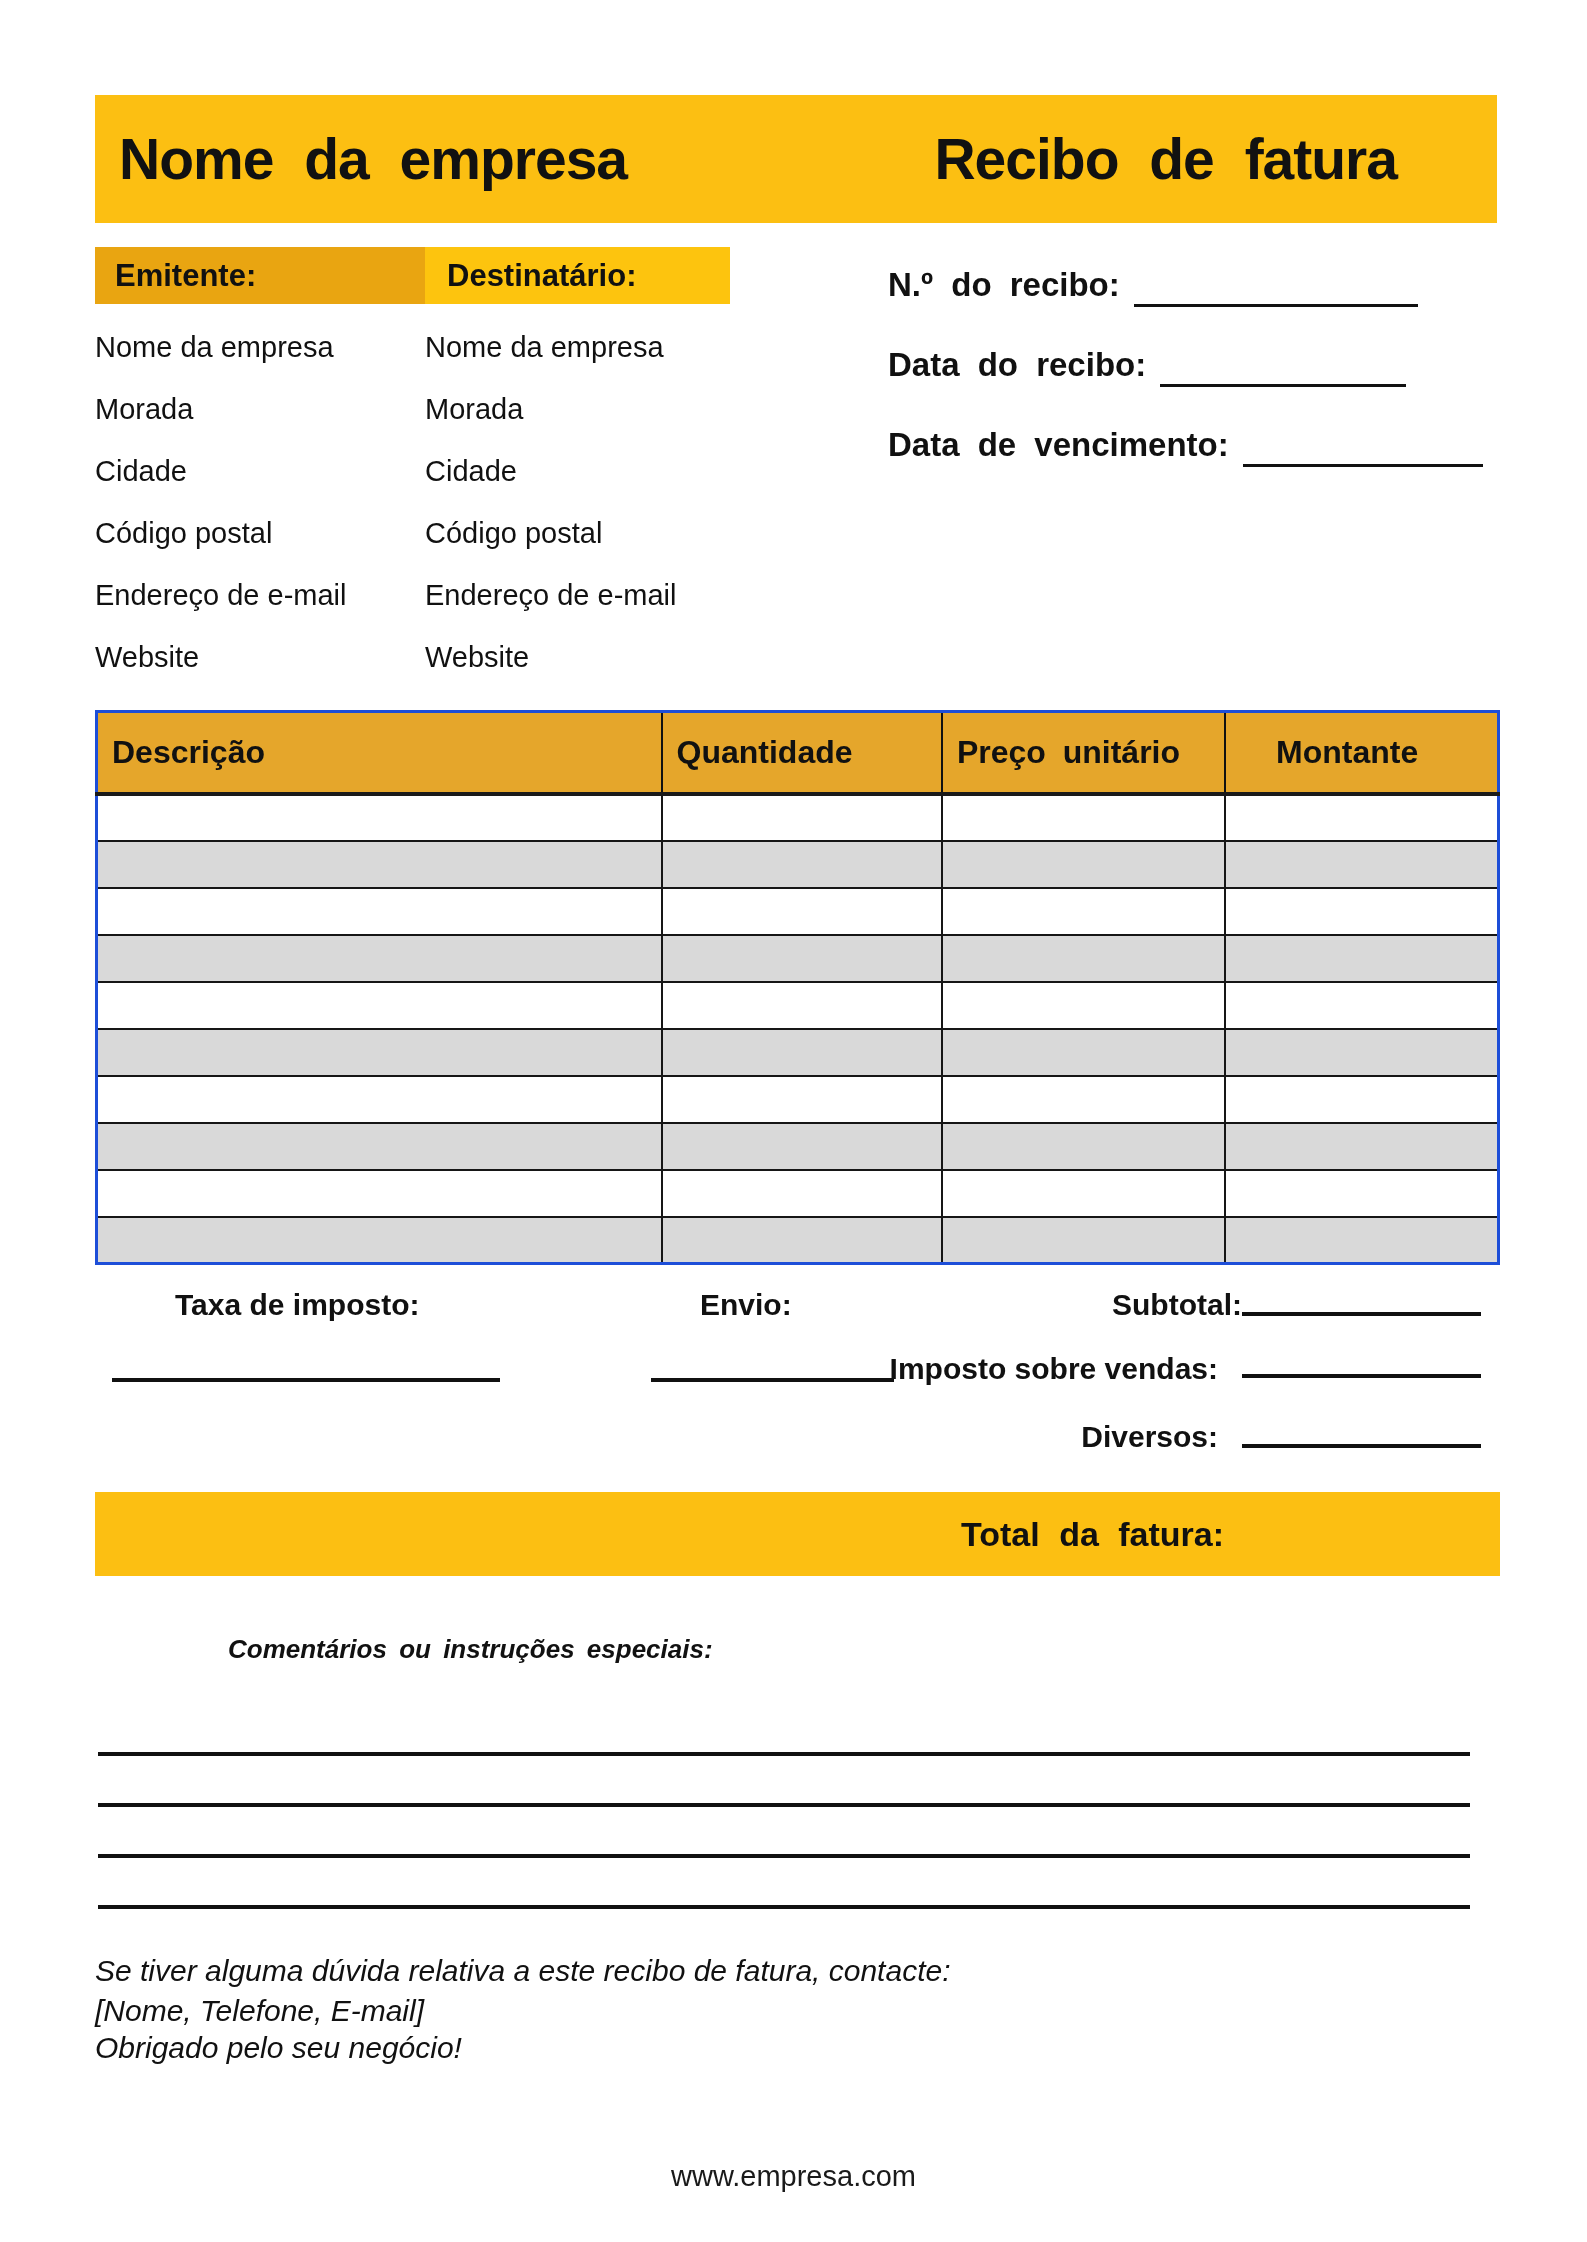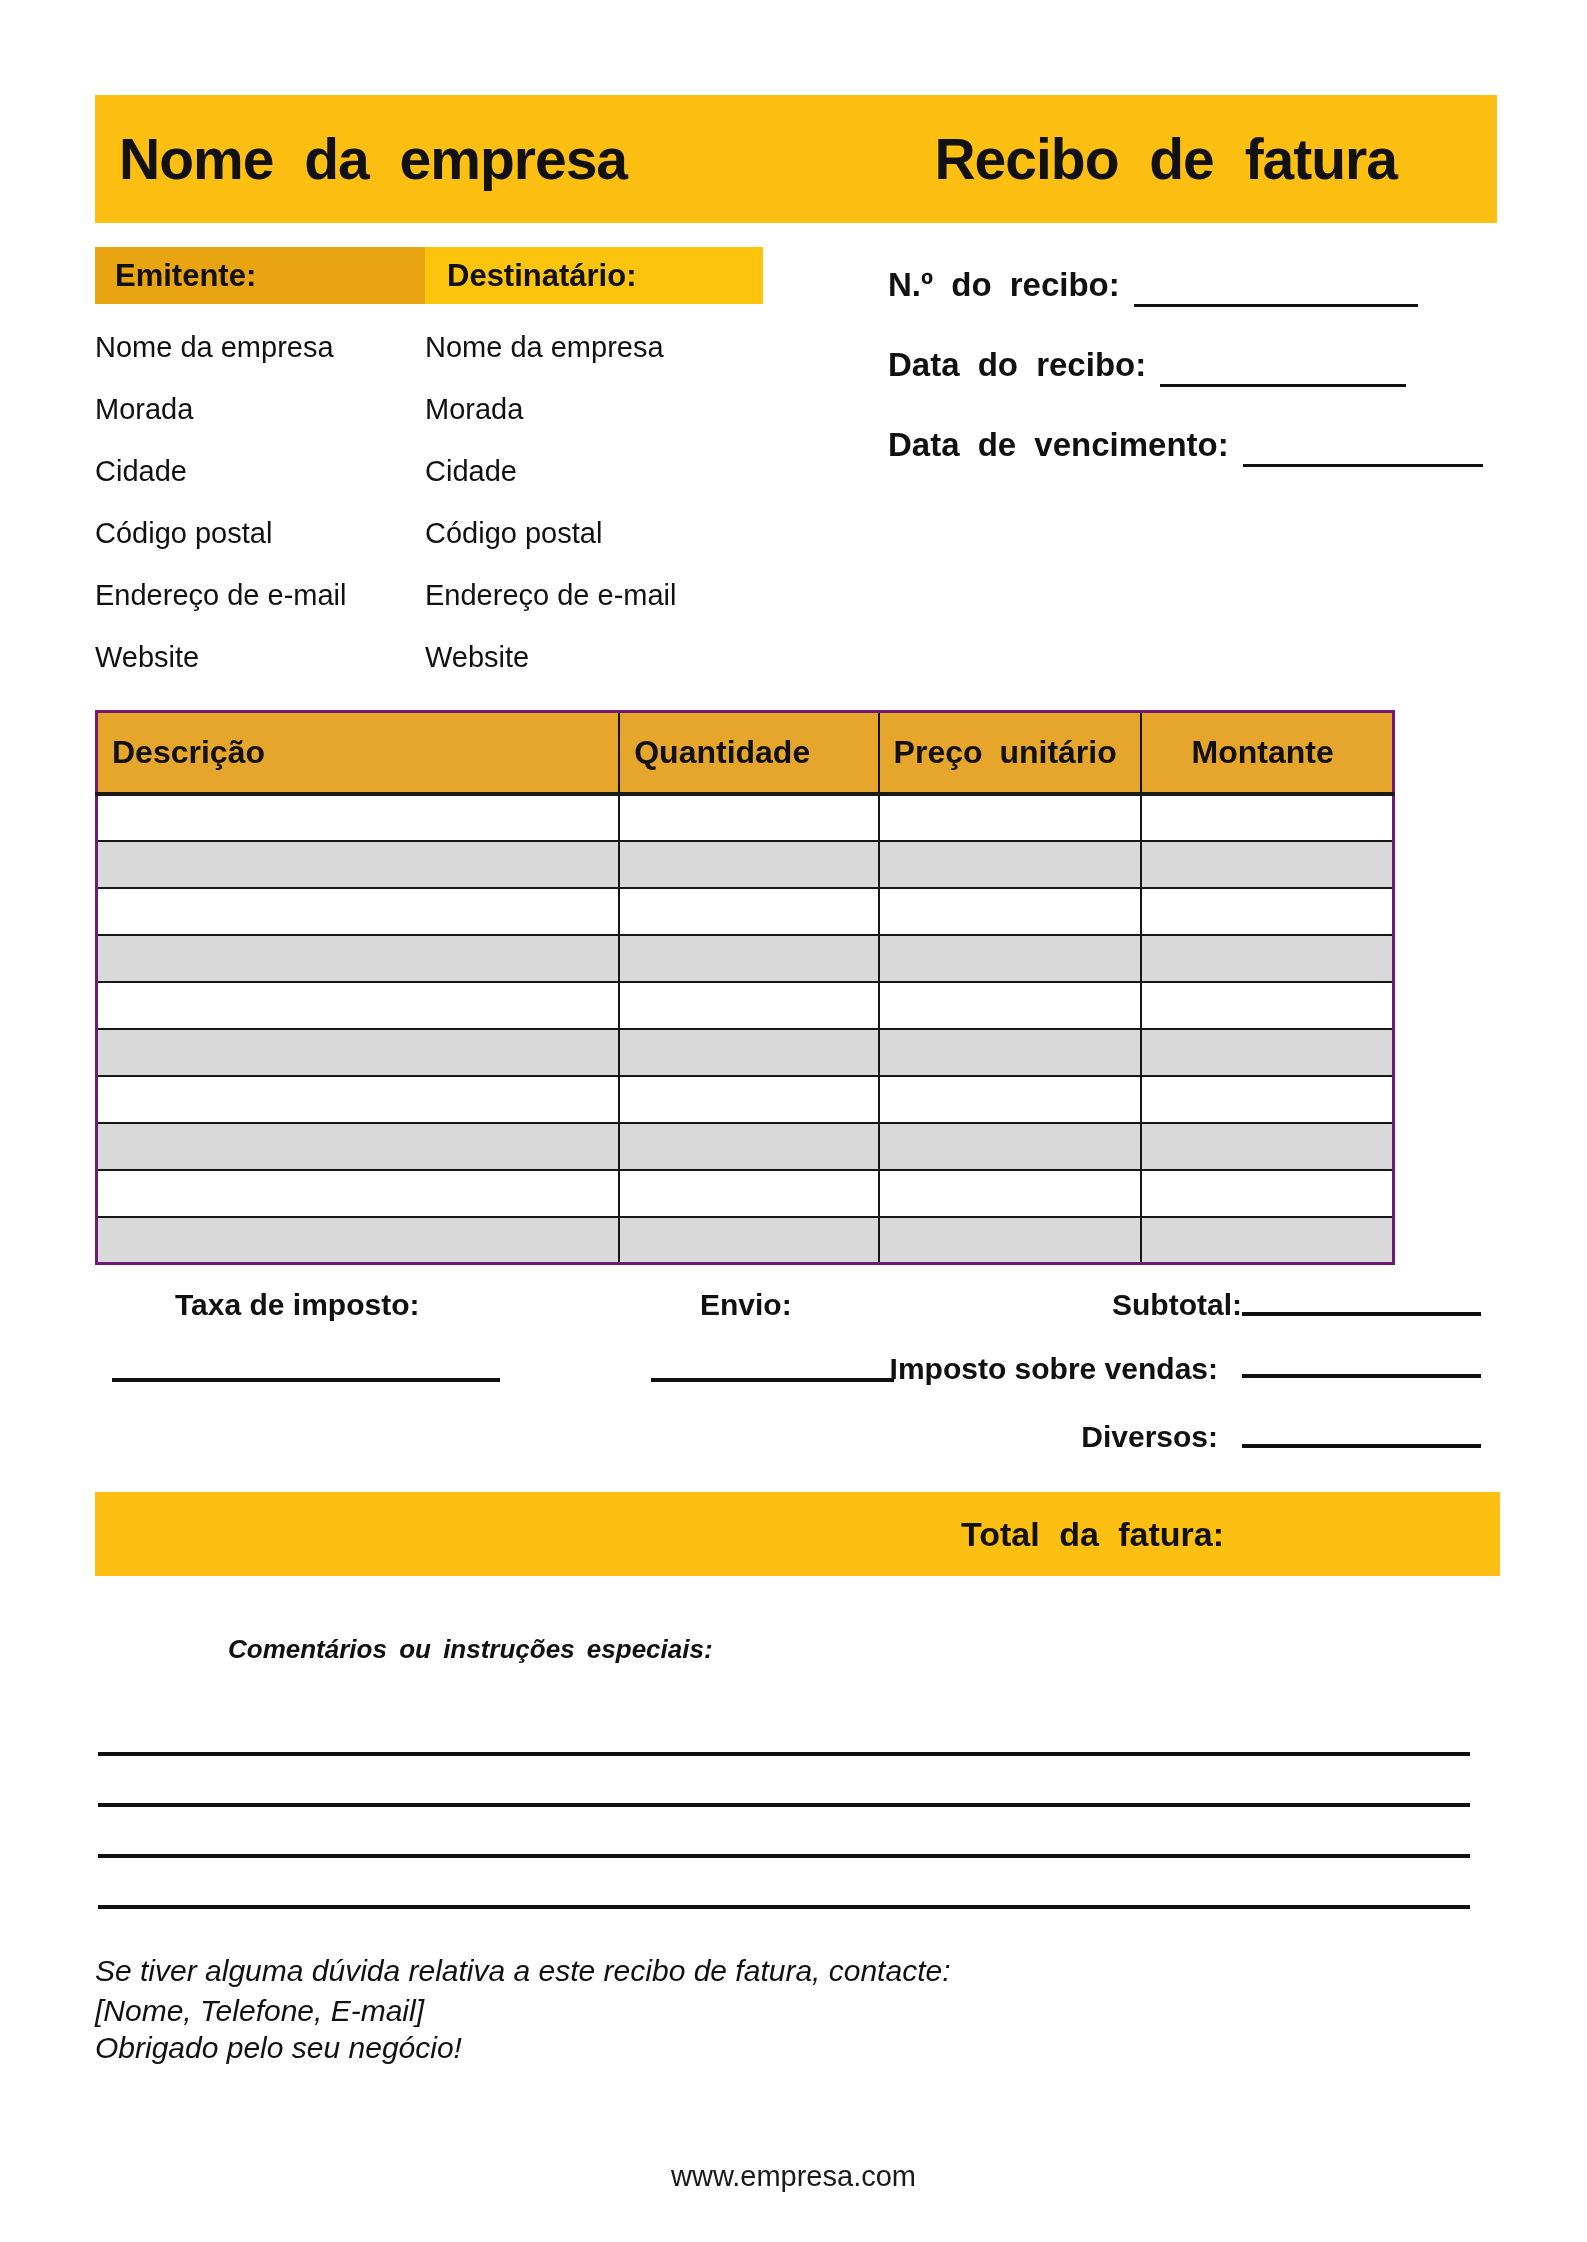--- a/index.html
+++ b/index.html
@@ -28,40 +28,40 @@
   }
   .banner-text{
     font-size:57px;font-weight:bold;word-spacing:16px;letter-spacing:-1px;
     white-space:nowrap;
   }
   
   .band-row{position:absolute;left:95px;top:247px;height:57px;display:flex;}
   .band{display:flex;align-items:center;box-sizing:border-box;
     font-size:31px;font-weight:bold;}
   .band-sender{width:330px;background:var(--sender_band_gold);padding-left:20px;}
-  .band-recipient{width:338px;background:var(--recipient_band_yellow);padding-left:22px;}
+  .band-recipient{width:305px;background:var(--recipient_band_yellow);padding-left:22px;}
   
   .party-columns{position:absolute;left:95px;top:332px;display:flex;}
   ul.party-list{list-style:none;margin:0;padding:0;box-sizing:border-box;}
   ul.party-list li{font-size:29px;line-height:30px;margin-bottom:32px;white-space:nowrap;}
   .party-list-sender{width:330px;padding-left:20px;}
   .party-list-recipient{padding-left:18px;}
   
   .meta-block{position:absolute;left:888px;top:266px;}
   .meta-row{display:flex;align-items:flex-start;height:46px;margin-bottom:34px;}
   .meta-label{font-size:33px;font-weight:bold;word-spacing:9px;white-space:nowrap;}
   .blank-underline{display:inline-block;border-bottom:3px solid var(--text_black);height:38px;}
   .meta-line-1{width:284px;margin-left:14px;}
   .meta-line-2{width:246px;margin-left:14px;}
   .meta-line-3{width:240px;margin-left:14px;}
   
   table.items{
-    position:absolute;left:95px;top:710px;width:1300px;
+    position:absolute;left:95px;top:710px;width:1405px;
     border-collapse:collapse;table-layout:fixed;
-    border:3px solid #701a75;
+    border:3px solid #1d4ed8;
   }
   table.items th{
     height:82px;background:var(--table_header_gold);
     font-size:32px;font-weight:bold;text-align:left;
     padding:0 0 0 14px;word-spacing:8px;
     border:2px solid #111;border-bottom:4px solid #1a1a1a;
     box-sizing:border-box;white-space:nowrap;
   }
   table.items th.col-amount{padding-left:50px;}
   table.items td{

